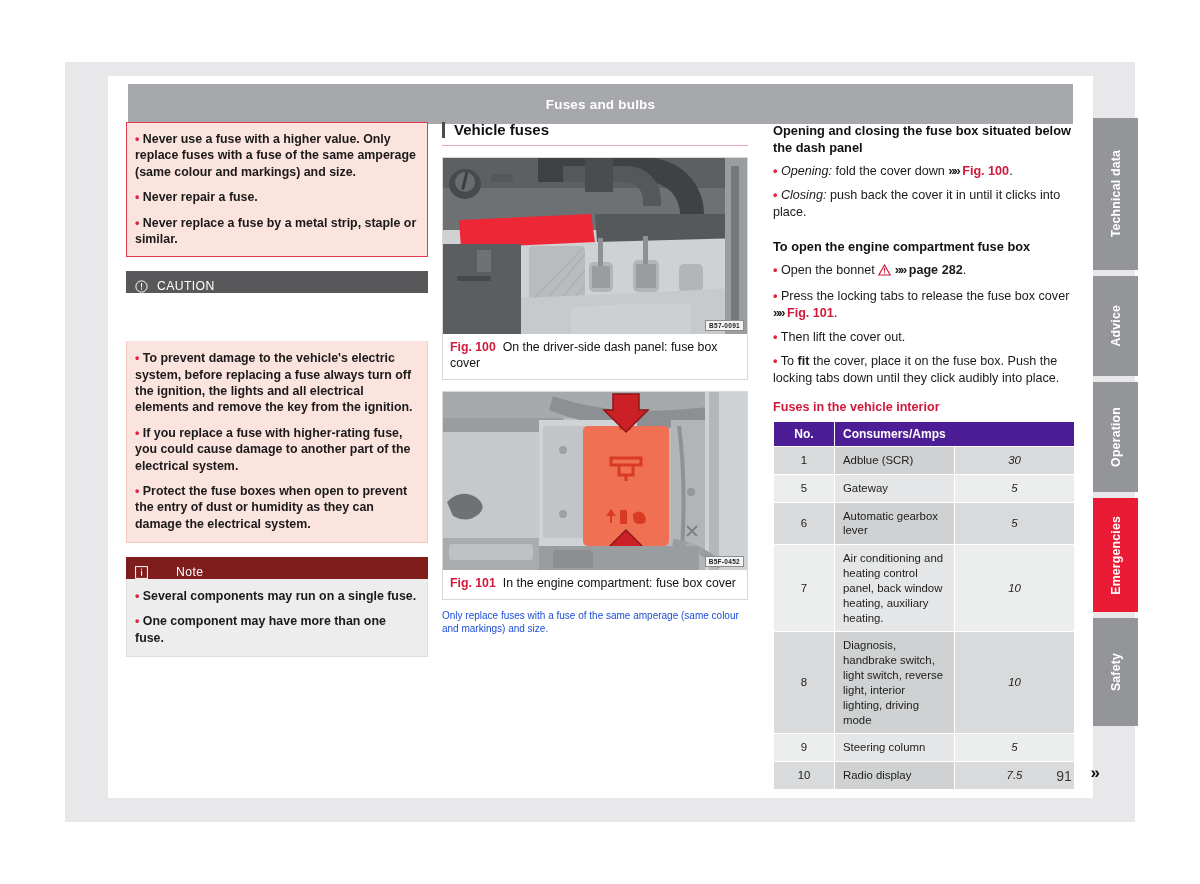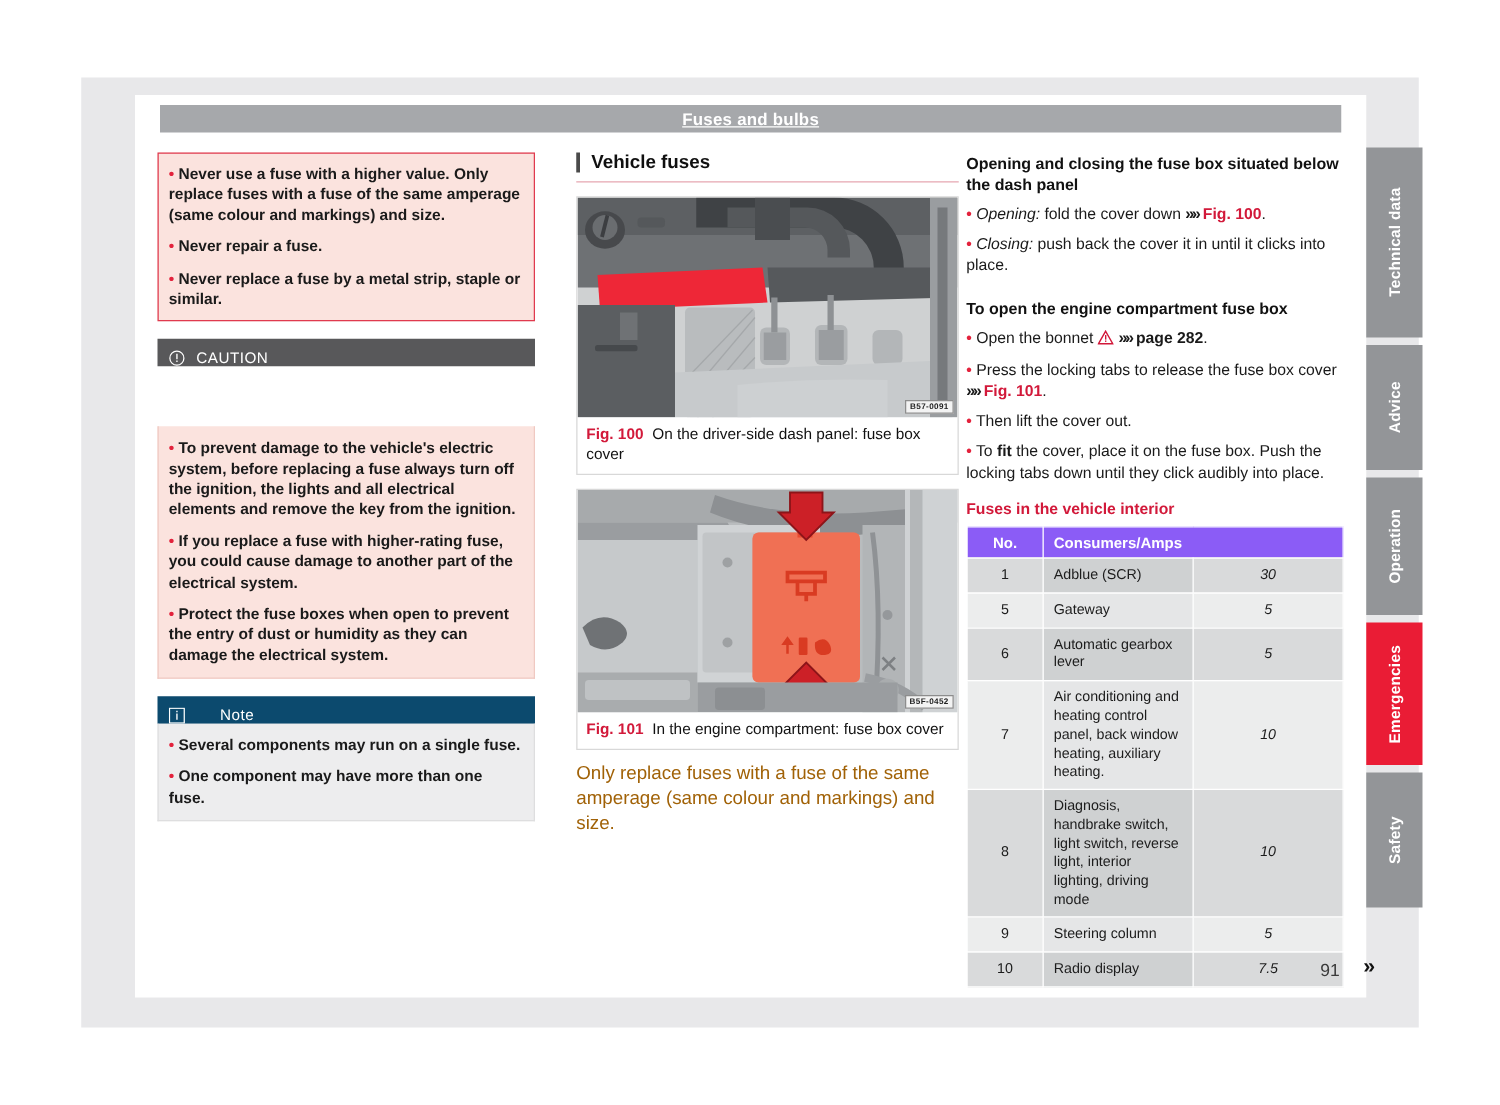--- a/index.html
+++ b/index.html
@@ -6,51 +6,51 @@
   body{
     width:1200px;height:884px;overflow:hidden;
     font-family:"Liberation Sans", sans-serif;
     -webkit-font-smoothing:antialiased;
   }
   .page-shell{position:absolute;left:65px;top:62px;width:1070px;height:760px;background:#e8e8ea;}
   .page-white{position:absolute;left:108px;top:76px;width:985px;height:722px;background:#ffffff;}
 
   
   .header-bar{
-    position:absolute;left:128px;top:84px;width:945px;height:22px;
+    position:absolute;left:128px;top:84px;width:945px;height:40px;
     background:#a6a8ab;color:#ffffff;
     font-size:13.5px;font-weight:700;letter-spacing:.2px;
-    display:flex;align-items:center;justify-content:center;text-decoration:underline;
+    display:flex;align-items:center;justify-content:center;
   }
 
   
   .col{position:absolute;top:122px;}
   .col-left{left:126px;width:302px;}
-  .col-mid{left:461px;width:306px;}
+  .col-mid{left:442px;width:306px;}
   .col-right{left:773px;width:302px;}
 
   
   .warnbox{
     border:1px solid #e03a4e;background:#fbe3de;
     padding:8px 10px 9px 8px;box-sizing:border-box;
   }
   .warnbox p, .cautionbody p, .notebody p{
     margin:0 0 9px 0;font-size:12.4px;line-height:1.32;font-weight:700;color:#1a1a1a;
   }
   .warnbox p:last-child, .cautionbody p:last-child, .notebody p:last-child{margin-bottom:0;}
   .bullet{color:#e3223c;font-weight:900;}
 
   
   .boxwrap{margin-top:14px;}
   .boxhead{
     height:22px;display:flex;align-items:flex-end;gap:9px;padding-left:9px;box-sizing:border-box;
     font-size:12.2px;font-weight:400;color:#ffffff;letter-spacing:.4px;
   }
   .boxhead.caution{background:#58585a;}
-  .boxhead.note{background:#0c4a6e;gap:28px;}
+  .boxhead.note{background:#7f1d1d;gap:28px;}
   .hicon{width:13px;height:13px;display:inline-flex;align-items:center;justify-content:center;}
   .hicon svg{display:block;}
   .cautionbody{background:#fbe3de;border:1px solid #f0c9c2;border-top:none;padding:9px 10px 10px 8px;box-sizing:border-box;margin-top:48px;}
   .notebody{background:#ededee;border:1px solid #dededf;border-top:none;padding:9px 10px 10px 8px;box-sizing:border-box;}
 
   
   .sec-title{
     font-size:15px;font-weight:700;color:#101010;
     border-left:3px solid #4a4a4a;padding-left:9px;line-height:1;
     padding-bottom:1px;
@@ -61,34 +61,34 @@
   .figimg{position:relative;overflow:hidden;}
   .figcodebadge{
     position:absolute;right:3px;bottom:3px;background:#f3f3f3;border:1px solid #8d8d8d;
     font-size:6.5px;font-weight:700;letter-spacing:.3px;color:#222;padding:1px 3px;font-family:"Liberation Sans",sans-serif;
   }
   .figcap{padding:6px 7px 7px 7px;font-size:12.3px;line-height:1.3;color:#111;}
   .figcap .fignum{color:#d2193a;font-weight:700;}
   .figcap .capsp{display:inline-block;width:7px;}
 
   .midhead{margin-top:16px;font-size:12.8px;font-weight:700;color:#111;line-height:1.3;}
-  .midpara{margin-top:9px;font-size:15px;line-height:1.35;color:#a16207;}
+  .midpara{margin-top:9px;font-size:10px;line-height:1.35;color:#1d4ed8;}
 
   
   .r-head{font-size:12.8px;font-weight:700;color:#111;line-height:1.33;margin:0 0 6px 0;}
   .r-head.second{margin-top:17px;}
   .r-p{margin:0 0 7px 0;font-size:12.6px;line-height:1.34;color:#1a1a1a;}
   .r-p i{font-style:italic;}
   .red{color:#d2193a;font-weight:700;}
   .chev{font-weight:900;letter-spacing:-2px;font-size:13px;}
   .subhead-red{color:#d2193a;font-weight:700;font-size:12.6px;margin:13px 0 7px 0;}
 
   table.fuses{border-collapse:collapse;width:302px;table-layout:fixed;font-size:11.4px;}
   table.fuses th{
-    background:#8b5cf6;color:#fff;font-weight:700;font-size:12px;
+    background:#4c1d95;color:#fff;font-weight:700;font-size:12px;
     text-align:left;padding:5px 8px;border:1px solid #fff;margin-top:32px;
   }
   table.fuses th.cno{text-align:center;width:44px;}
   table.fuses td{padding:6px 8px;color:#1c1c1c;border:1px solid #ffffff;vertical-align:middle;line-height:1.3;}
   table.fuses td.no{text-align:center;width:44px;}
   table.fuses td.amp{text-align:center;width:40px;font-style:italic;}
   tr.odd td{background:#d9dadb;}
   tr.even td{background:#eceded;}
   tr.odd td.name{background:#cfd1d2;}
   tr.even td.name{background:#e5e6e7;}

